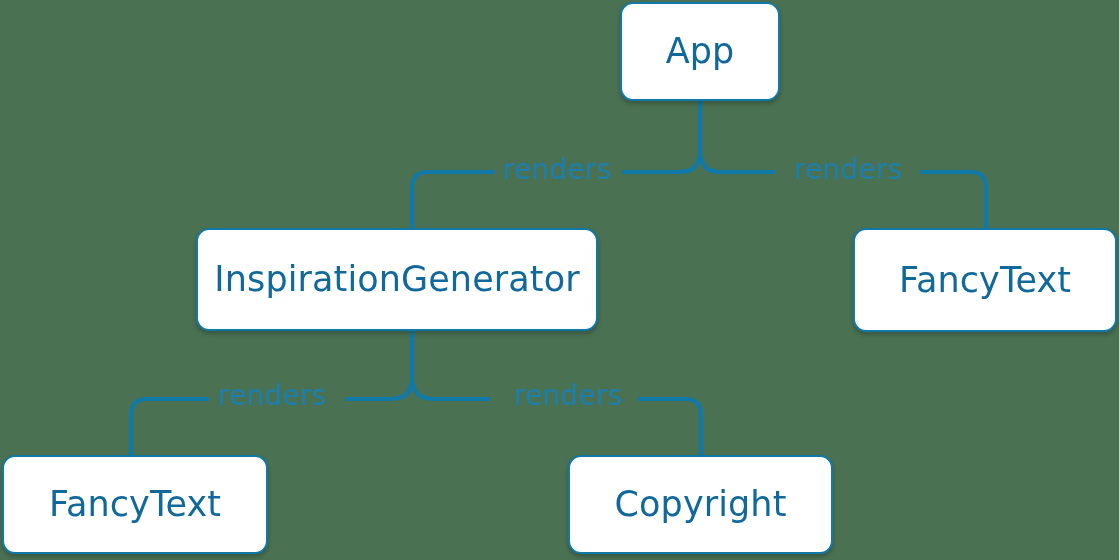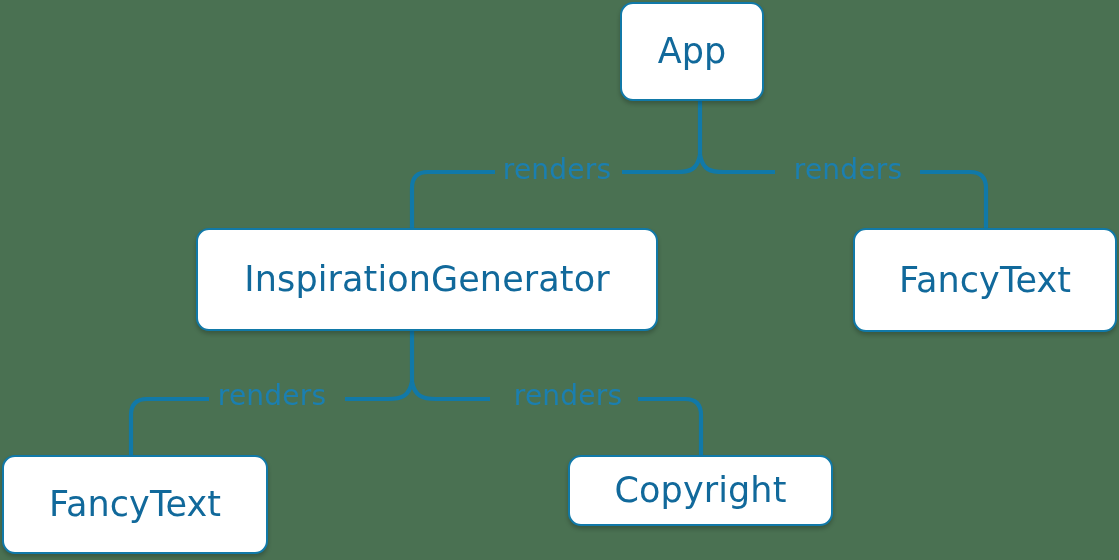--- a/index.html
+++ b/index.html
@@ -86,33 +86,33 @@
       <path d="M412 382 C 415 396, 422 399, 436 399 L 490 399"></path>
       <path d="M638 399 L 685 399 Q 701 399, 701 415 L 701 455"></path>
     </g>
   </svg>
 
   <div class="edge-label" style="left:557px; top:170px;">renders</div>
   <div class="edge-label" style="left:848px; top:170px;">renders</div>
   <div class="edge-label" style="left:272px; top:396px;">renders</div>
   <div class="edge-label" style="left:568px; top:396px;">renders</div>
 
-  <div class="node node-small" style="left:620px; top:2px; width:144px; height:99px;">
+  <div class="node node-small" style="left:620px; top:2px; width:160px; height:99px;">
     <span class="node-label">App</span>
   </div>
 
-  <div class="node" style="left:196px; top:228px; width:462px; height:103px;">
+  <div class="node" style="left:196px; top:228px; width:402px; height:103px;">
     <span class="node-label">InspirationGenerator</span>
   </div>
 
   <div class="node node-small" style="left:853px; top:228px; width:264px; height:104px;">
     <span class="node-label">FancyText</span>
   </div>
 
   <div class="node node-small" style="left:2px; top:455px; width:266px; height:99px;">
     <span class="node-label">FancyText</span>
   </div>
 
-  <div class="node node-small" style="left:568px; top:455px; width:265px; height:71px;">
+  <div class="node node-small" style="left:568px; top:455px; width:265px; height:99px;">
     <span class="node-label">Copyright</span>
   </div>
 
 </div>
 
 </body></html>

